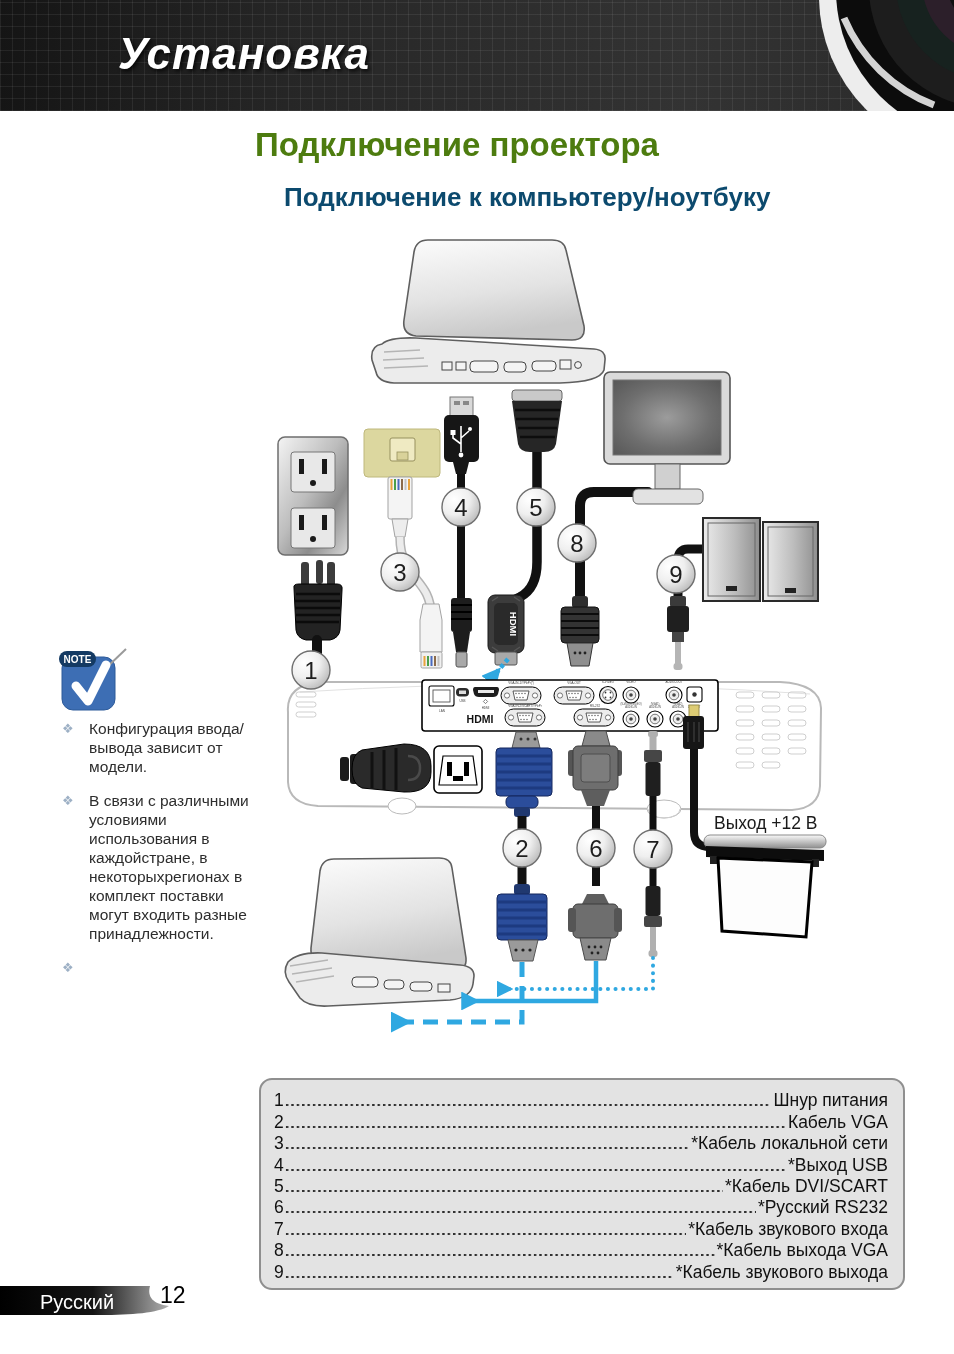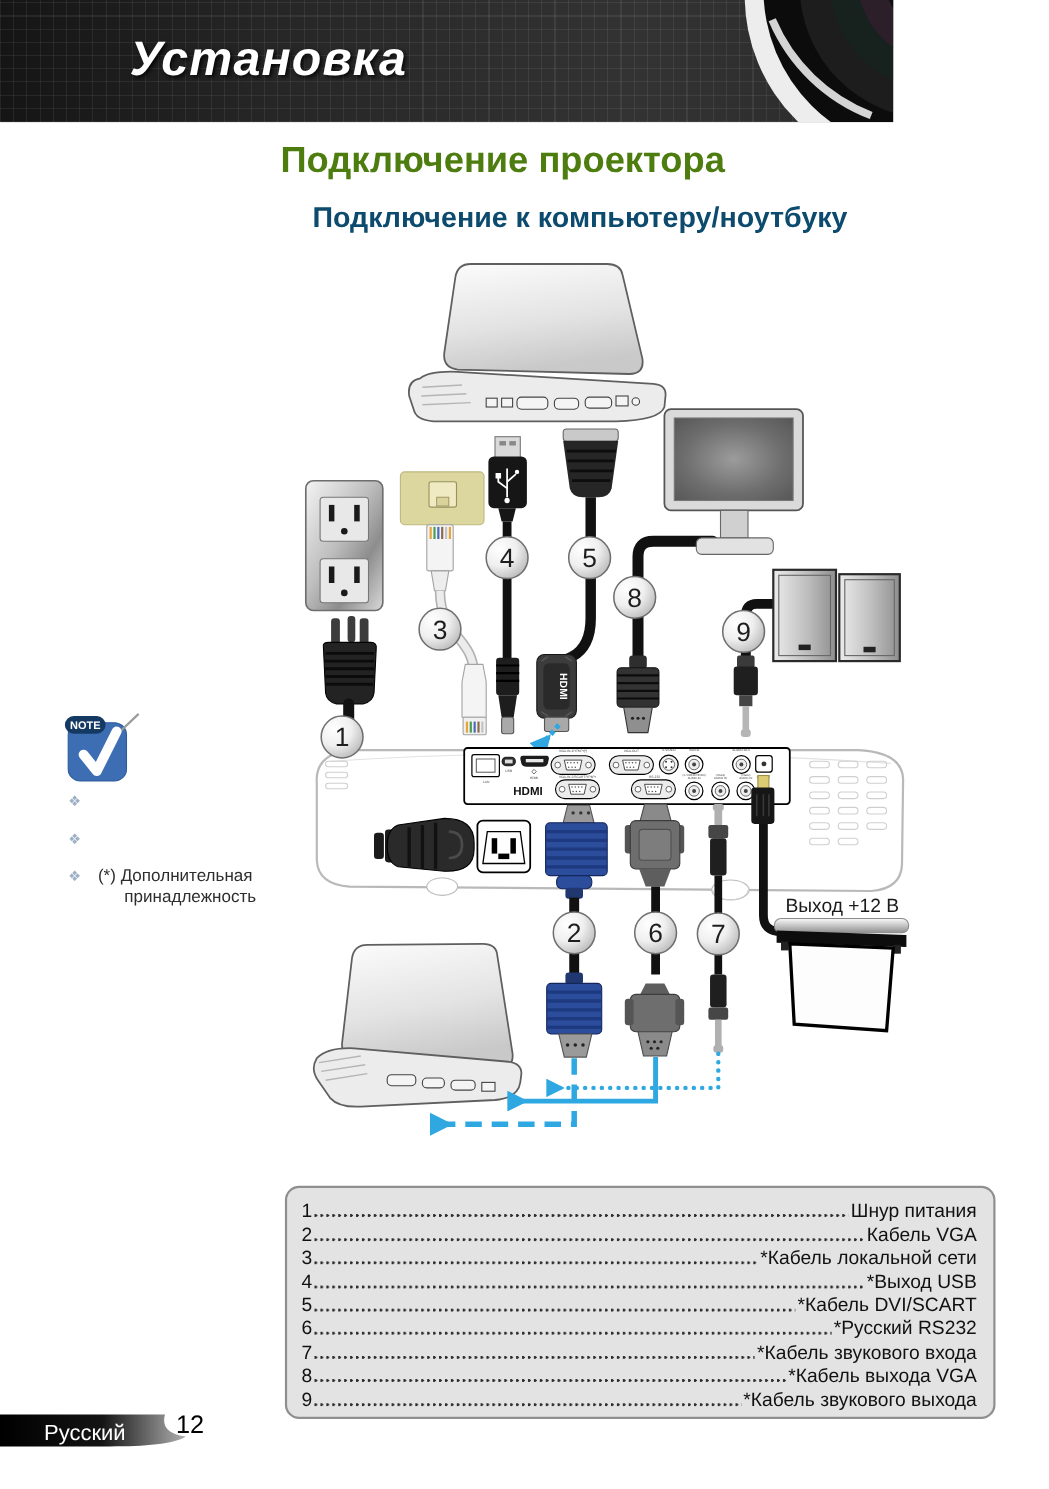--- a/index.html
+++ b/index.html
@@ -2,21 +2,21 @@
 <html><head>
 <meta charset="utf-8">
 <style>
   html,body{margin:0;padding:0;}
   body{
     width:954px;height:1354px;position:relative;background:#fff;
     font-family:"Liberation Sans","DejaVu Sans",sans-serif;overflow:hidden;
   }
   
   .banner{
-    position:absolute;left:0;top:0;width:812px;height:111px;
+    position:absolute;left:0;top:0;width:954px;height:111px;
     background:
       repeating-linear-gradient(90deg, rgba(255,255,255,.07) 0 1px, rgba(255,255,255,0) 1px 12px),
       repeating-linear-gradient(0deg, rgba(255,255,255,.07) 0 1px, rgba(255,255,255,0) 1px 12px),
       linear-gradient(90deg,#151515 0%,#262626 30%,#333 72%,#2a2a2a 100%);
     overflow:hidden;
     text-align:center;
   }
   .banner h1{
     position:absolute;left:118px;top:0;margin:0;line-height:108px;
     font-size:44px;font-weight:bold;font-style:italic;color:#fff;
@@ -77,27 +77,28 @@
   <rect x="6" y="9" width="53" height="53" rx="11" fill="#3d6eb4" stroke="#2d5a99"></rect>
   <path d="M48,22 L70,1" stroke="#9a9a9a" stroke-width="2" fill="none"></path>
   <path d="M20,38 L32,53 L50,17" stroke="#ffffff" stroke-width="9" fill="none" stroke-linecap="round" stroke-linejoin="round"></path>
   <rect x="3" y="3" width="37" height="16" rx="8" fill="#143a63"></rect>
   <text x="21.5" y="15" text-anchor="middle" font-size="10" font-weight="bold" fill="#fff">NOTE</text>
 </svg>
 
 <div class="note-list">
   <div class="note-item">
     <span class="note-bullet">❖</span>
+    <span class="note-text">Конфигурация ввода/вывода зависит от модели.</span>
   </div>
   <div class="note-item">
     <span class="note-bullet">❖</span>
+    <span class="note-text">В связи с различными условиями использования в каждойстране, в некоторыхрегионах в комплект поставки могут входить разные принадлежности.</span>
   </div>
   <div class="note-item hang">
     <span class="note-bullet">❖</span>
-    <span class="note-text">(*) Дополнительная принадлежность</span>
   </div>
 </div>
 
 <svg class="diagram" width="954" height="1354" viewBox="0 0 954 1354">
   <defs>
     <linearGradient id="metalG" x1="0" y1="0" x2="1" y2="1">
       <stop offset="0" stop-color="#f4f4f4"></stop>
         <stop offset=".45" stop-color="#bdbdbd"></stop>
       <stop offset=".7" stop-color="#8d8d8d"></stop>
         <stop offset="1" stop-color="#d9d9d9"></stop>

